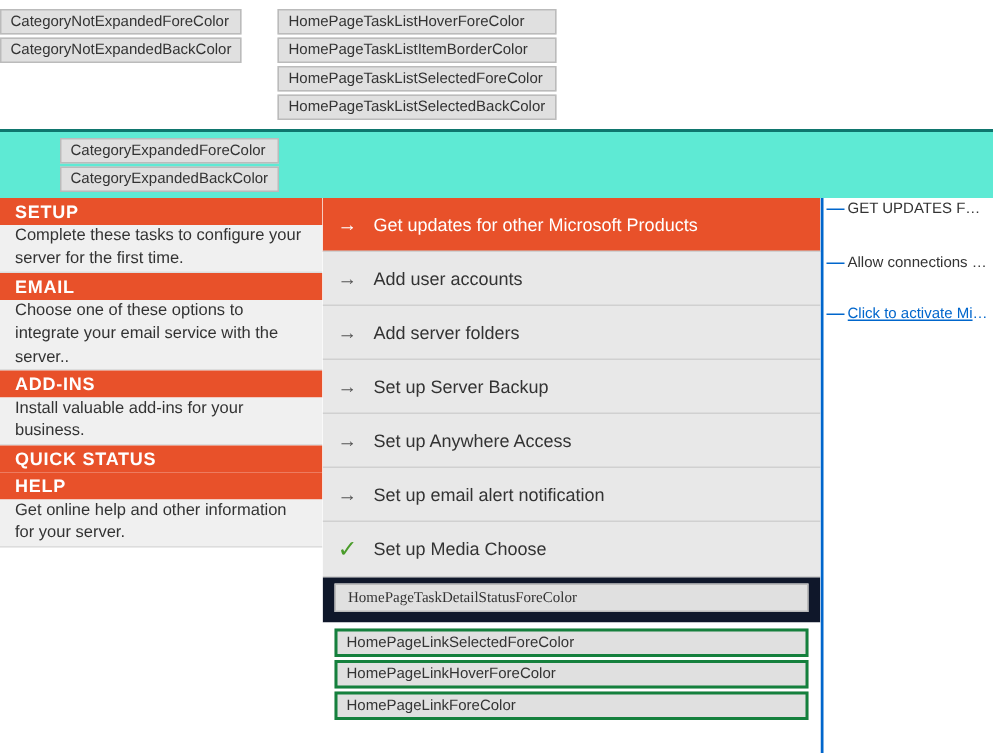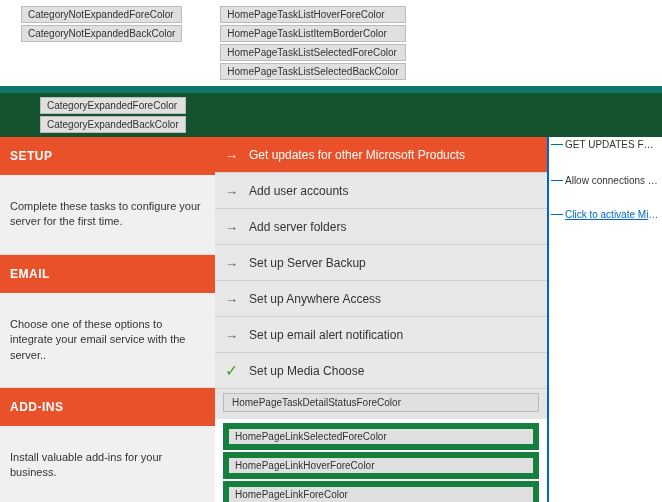--- a/index.html
+++ b/index.html
@@ -17,24 +17,24 @@
       display: flex;
       flex-direction: column;
       width: 662px;
       height: 502px;
       position: relative;
     }
 
     
     .color-chips-top {
       display: flex;
-      gap: 18px;
-      padding: 6px 21px;
-      background: #fff;
-      border-bottom: 7px solid #0f766e;
+      gap: 4px;
+      padding: 6px 0;
+      background: #fff;
+      border-bottom: 2px solid #0f766e;
     }
 
     .chip-group {
       display: flex;
       flex-direction: column;
       gap: 2px;
     }
 
     .chip {
       background: #e0e0e0;
@@ -50,21 +50,21 @@
       flex-direction: column;
       gap: 2px;
       justify-content: space-between;
     }
 
     
     .color-chips-second {
       display: flex;
       gap: 10px;
       padding: 4px 24px 4px 40px;
-      background: #14532d;
+      background: #5eead4;
     }
 
     
     .content-area {
       display: flex;
       flex: 1;
       overflow: hidden;
     }
 
     
@@ -75,29 +75,29 @@
       background: #fff;
     }
 
     .sidebar-category {
       margin-bottom: 0;
     }
 
     .sidebar-category-header {
       background: #e8512a;
       color: #fff;
-      padding: 12px 10px;
+      padding: 2px 10px;
       font-weight: bold;
       font-size: 12px;
       letter-spacing: 0.5px;
     }
 
     .sidebar-category-body {
       background: #f0f0f0;
-      padding: 24px 10px;
+      padding: 0 10px;
       font-size: 11px;
       color: #333;
       line-height: 1.4;
       border-bottom: 1px solid #ddd;
     }
 
     
     .task-list-container {
       flex: 1;
       display: flex;
@@ -155,21 +155,22 @@
       color: #333;
     }
 
     .task-item.selected .task-label {
       color: #fff;
     }
 
     
     .task-detail-chips {
       padding: 4px 8px;
-      background: #e5e5e5;
+      background: #0f172a;
+      font-family: Liberation Serif, serif;
     }
 
     .detail-chip {
       background: #e0e0e0;
       border: 1px solid #bbb;
       padding: 3px 8px;
       margin-bottom: 3px;
       font-size: 10px;
       color: #333;
       display: block;
@@ -178,21 +179,21 @@
     .link-chips {
       display: flex;
       flex-direction: column;
       gap: 2px;
       padding: 4px 8px;
       background: #fff;
     }
 
     .link-chip {
       background: #e0e0e0;
-      border: 6px solid #15803d;
+      border: 2px solid #15803d;
       padding: 2px 6px;
       font-size: 10px;
       color: #333;
     }
 
     .bottom-chips {
       display: flex;
       gap: 4px;
       padding: 4px 8px;
       background: #fff;

